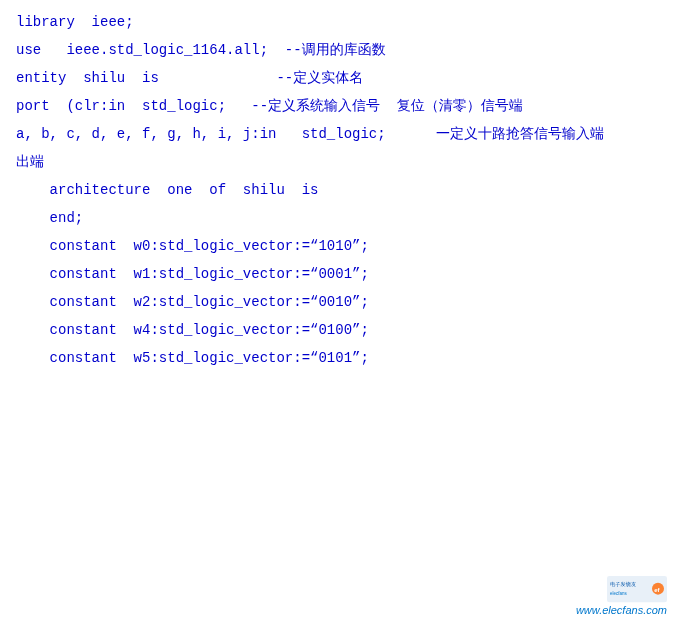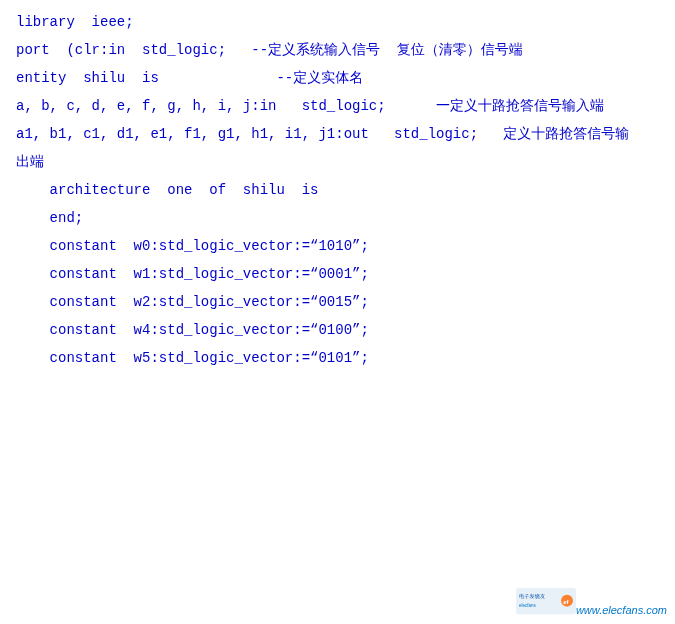--- a/index.html
+++ b/index.html
@@ -37,51 +37,51 @@
       position: absolute;
       bottom: 8px;
       right: 8px;
       color: #0077cc;
       font-size: 12px;
       font-family: Arial, sans-serif;
     }
 
     .watermark-img {
       display: flex;
-      flex-direction: row;
+      flex-direction: column;
       align-items: flex-end;
     }
 
     .watermark-text {
       color: #0077cc;
       font-size: 11px;
       font-style: italic;
     }
 
     .watermark-logo {
       width: 60px;
       height: 30px;
     }
   </style>
 </head>
 <body>
 
 <div class="code-container">
 
   <span class="code-line">library  ieee;</span>
+  <span class="code-line">use   ieee.std_logic_1164.all;  --调用的库函数</span>
+  <span class="code-line">entity  shilu  is              --定义实体名</span>
   <span class="code-line">port  (clr:in  std_logic;   --定义系统输入信号  复位（清零）信号端</span>
-  <span class="code-line">entity  shilu  is              --定义实体名</span>
   <span class="code-line">a, b, c, d, e, f, g, h, i, j:in   std_logic;      一定义十路抢答信号输入端</span>
-  <span class="code-line">a1, b1, c1, d1, e1, f1, g1, h1, i1, j1:out   std_logic;   定义十路抢答信号输</span>
   <span class="code-line">出端</span>
   <span class="code-line">    architecture  one  of  shilu  is</span>
   <span class="code-line">    end;</span>
   <span class="code-line">    constant  w0:std_logic_vector:=“1010”;</span>
   <span class="code-line">    constant  w1:std_logic_vector:=“0001”;</span>
-  <span class="code-line">    constant  w2:std_logic_vector:=“0015”;</span>
+  <span class="code-line">    constant  w2:std_logic_vector:=“0010”;</span>
   <span class="code-line">    constant  w4:std_logic_vector:=“0100”;</span>
   <span class="code-line">    constant  w5:std_logic_vector:=“0101”;</span>
 
   <div class="watermark">
     <div class="watermark-img">
       <svg class="watermark-logo" viewBox="0 0 80 35" xmlns="http://www.w3.org/2000/svg">
         <rect x="0" y="0" width="80" height="35" fill="#e8f0f8" rx="3"></rect>
         <text x="4" y="14" font-size="7" fill="#0055aa" font-family="Arial">电子发烧友</text>
         <text x="4" y="26" font-size="6" fill="#0077cc" font-family="Arial">elecfans</text>
         <circle cx="68" cy="17" r="8" fill="#ff6600" opacity="0.8"></circle>

